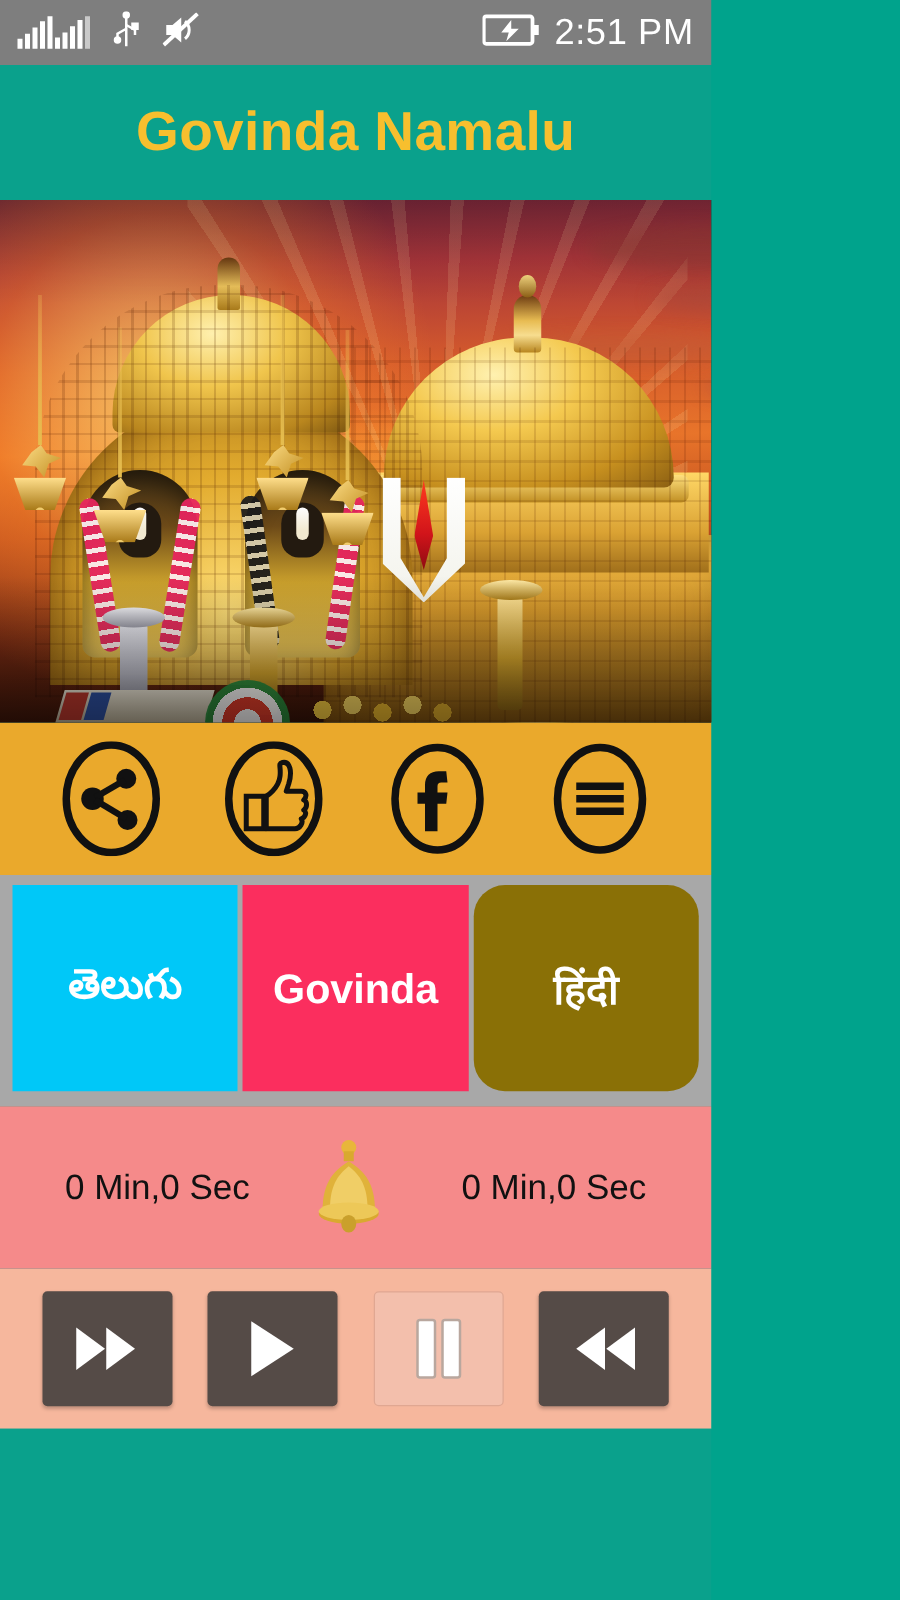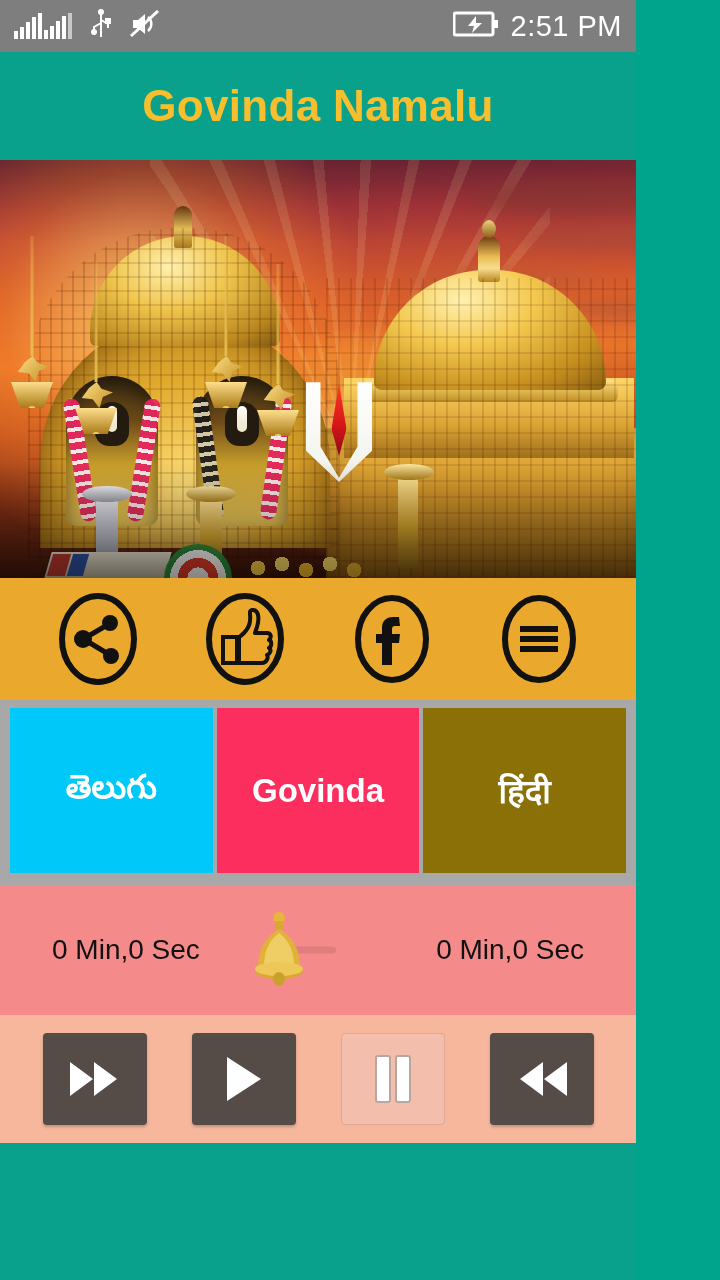--- a/index.html
+++ b/index.html
@@ -322,21 +322,21 @@
     display:flex; align-items:center; justify-content:center;
     color:#ffffff;
     font-size:33px;
     font-weight:bold;
     border:none;
     cursor:pointer;
     font-family:"Liberation Sans", sans-serif;
   }
   .lang-btn.telugu{ background:#00c8f8; }
   .lang-btn.english{ background:#fb2e5e; }
-  .lang-btn.hindi{ background:#8a7006; }
+  .lang-btn.hindi{ background:#8a7006;border-radius:25px; }
 
   
   .seekrow{
     width:100%; height:130px;
     background:#f58a8a;
     display:flex; align-items:center;
     padding:0 52px;
     position:relative;
   }
   .time-label{
@@ -391,21 +391,21 @@
   }
   .ctrl-btn svg{ display:block; }
 
   
   .bottom-area{
     width:100%;
     flex:1 1 auto;
     background:#0aa18c;
   }
   .screen{
-    width:636px; height:1280px;
+    width:569px; height:1280px;
     display:flex; flex-direction:column;justify-content:flex-end;
   }
 </style>
 </head>
 <body>
 
 <div class="screen">
 
   <div class="statusbar">
     <div class="sb-left">

